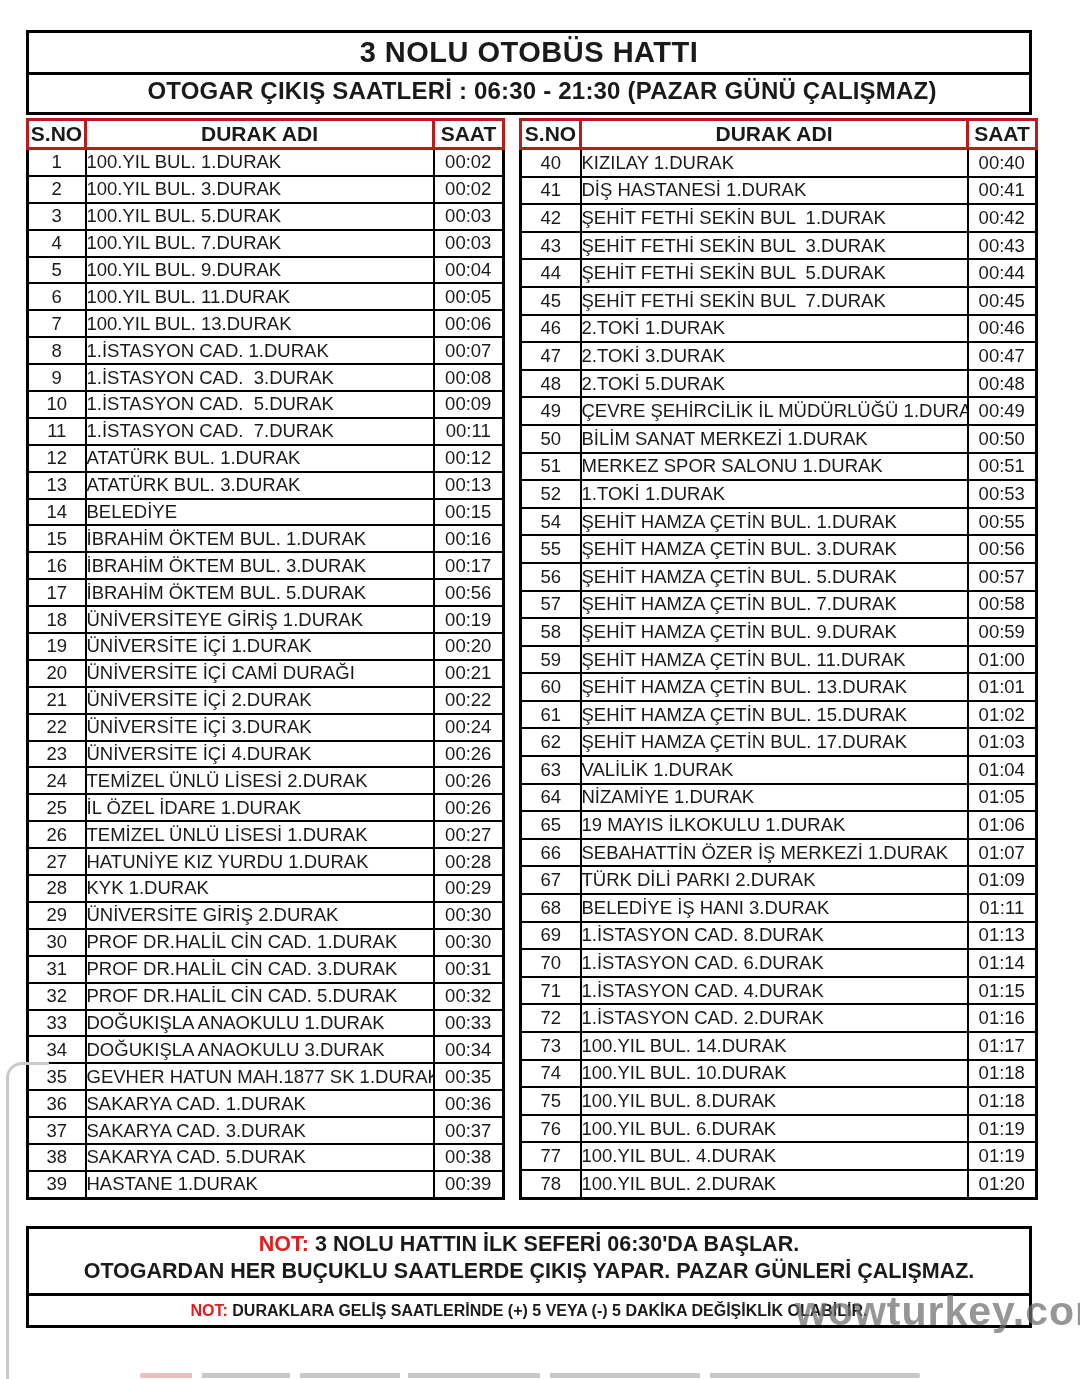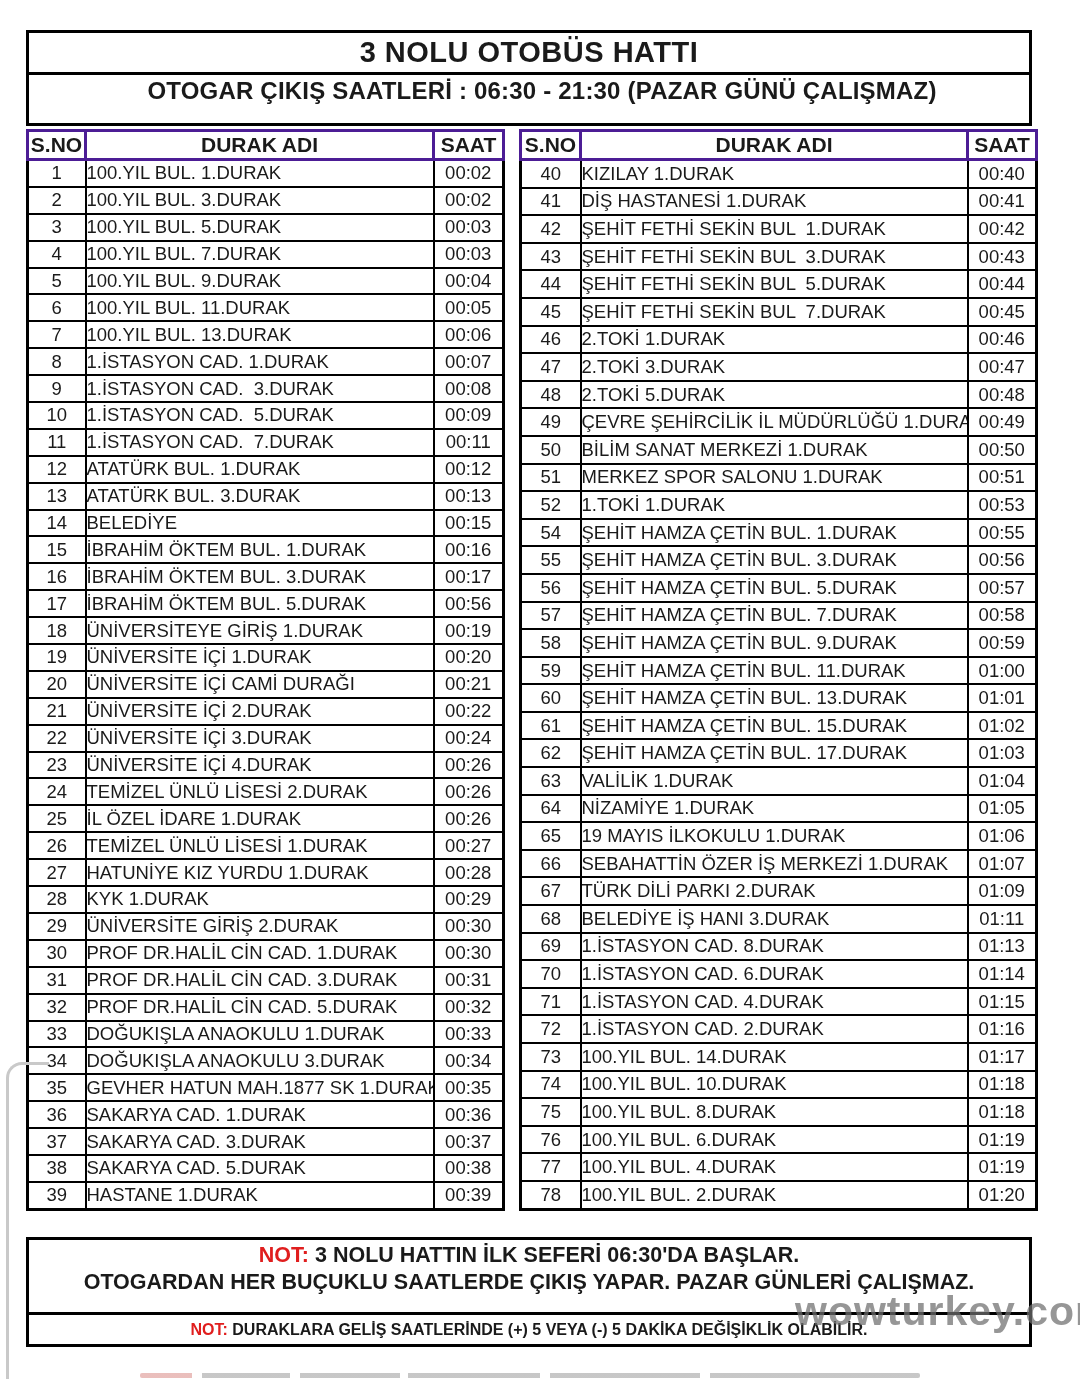--- a/index.html
+++ b/index.html
@@ -9,45 +9,45 @@
   }
   .doc{position:absolute;left:26px;top:30px;width:1006px;}
 
   
   .titlebox{border:3px solid #000;background:#fff;}
   .title{
     height:39px;line-height:39px;text-align:center;
     font-size:29px;font-weight:bold;border-bottom:3px solid #000;letter-spacing:.5px;
   }
   .subtitle{
-    height:48px;line-height:32px;text-align:center;
+    height:37px;line-height:32px;text-align:center;
     font-size:24px;font-weight:bold;letter-spacing:.2px;padding-left:26px;
   }
 
   
   .tables{display:flex;gap:14px;margin-top:3px;}
   table.stops{border-collapse:collapse;table-layout:fixed;background:#fff;}
   table.stops th{
-    border:3px solid #4c1d95;font-size:21px;font-weight:bold;
+    border:3px solid #b91c1c;font-size:21px;font-weight:bold;
     height:26px;text-align:center;padding:0;
   }
   table.stops td{
     border:2px solid #000;height:24.9px;padding:0;font-size:18.5px;
     overflow:hidden;
   }
   table.stops{border:3px solid #000;}
   td.no{text-align:center;}
   td.nm{text-align:left;padding-left:5px;white-space:pre;}
   td.tm{text-align:center;}
 
   
   .notes{margin-top:26px;border:3px solid #000;background:#fff;}
   .note-row1{
     border-bottom:3px solid #000;text-align:center;font-weight:bold;
-    font-size:21.5px;line-height:27px;padding:2px 0 16px 0;
+    font-size:21.5px;line-height:27px;padding:2px 0 8px 0;
   }
   .note-row2{
     text-align:center;font-weight:bold;font-size:16px;
     height:29px;line-height:29px;
   }
   .red{color:#e01e1e;}
 
   
   .watermark{
     position:absolute;left:795px;top:1288px;font-size:41px;font-weight:bold;

